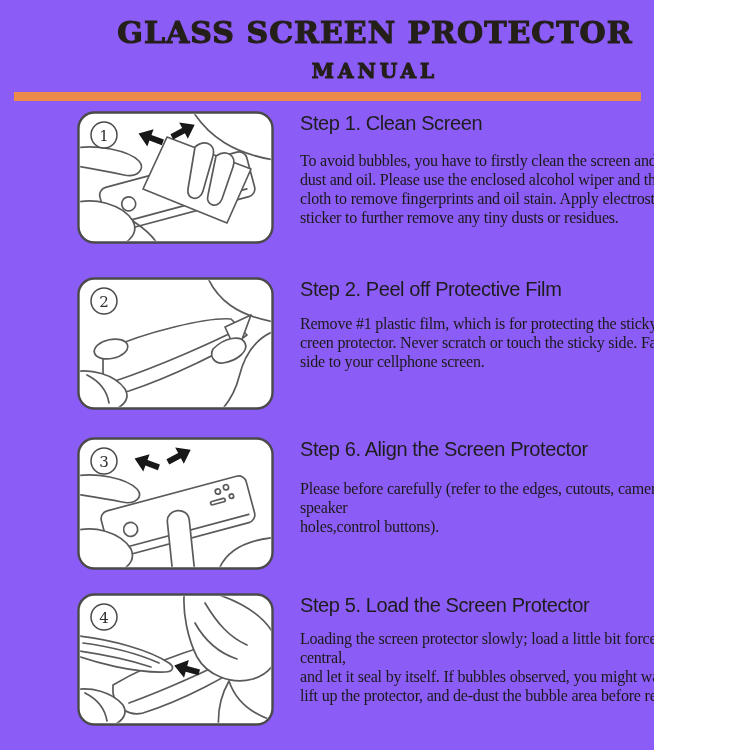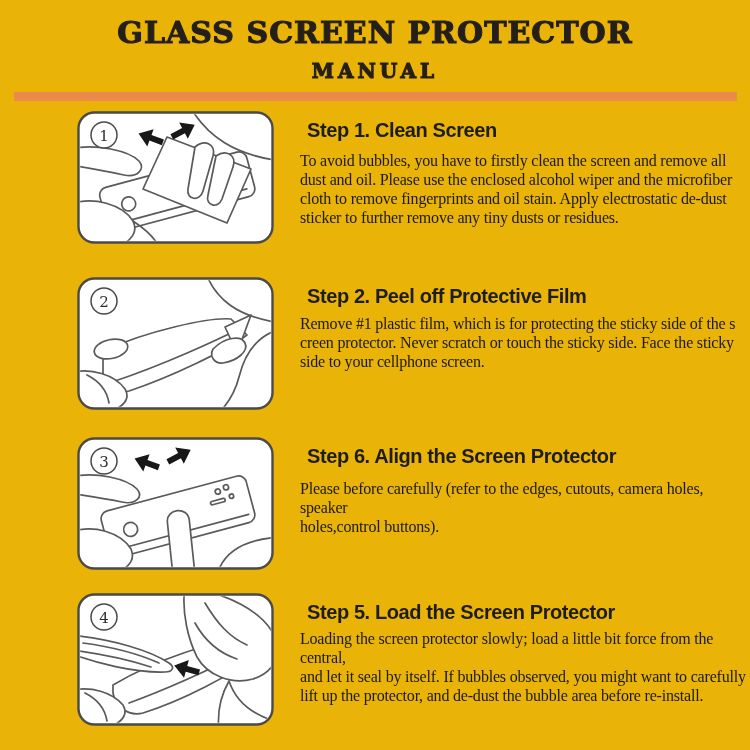--- a/index.html
+++ b/index.html
@@ -1,19 +1,19 @@
 <!DOCTYPE html>
 <html style="--accent: #EB8A4B;"><head>
 <meta charset="utf-8">
 <style>
   html,body{margin:0;padding:0;background:#ffffff;}
   .page{
     position:relative;
-    width:750px;height:750px;
-    background:#eab308;
+    width:654px;height:750px;
+    background:#8b5cf6;
     font-family:"Liberation Serif", serif;
     overflow:hidden;
   }
   
   .header{position:absolute;top:14px;left:0;width:750px;text-align:center;}
   .title-line{
     font-family:"DejaVu Serif", serif;
     font-weight:700;
     color:#241f19;
     -webkit-text-stroke:1.1px #241f19;
@@ -25,23 +25,23 @@
     position:absolute;top:92px;left:14px;right:13px;height:9px;
     background:var(--accent,#EB8A4B);
   }
   
   .row{position:absolute;left:0;width:750px;height:150px;}
   .r1{top:111px}.r2{top:277px}.r3{top:437px}.r4{top:593px}
   .illus{position:absolute;left:77px;top:0;width:197px;height:133px;margin:0;}
   .illus svg{display:block;width:197px;height:133px;}
   .stext{position:absolute;left:300px;top:0;width:450px;}
   .stext h2{
-    margin:7px;
+    margin:0;
     font-family:"Liberation Sans", sans-serif;
-    font-weight:700;font-size:20px;line-height:24px;
+    font-weight:400;font-size:20px;line-height:24px;
     letter-spacing:-0.4px;color:#1d1d1d;
   }
   .stext p{
     position:absolute;left:0;margin:0;width:450px;
     font-family:"Liberation Serif", serif;
     font-size:16px;line-height:19px;letter-spacing:-0.2px;
     color:#1a1a1a;white-space:pre-line;
   }
   .t40{top:40px}.t37{top:37px}.t42{top:42px}.t36{top:36px}
   

